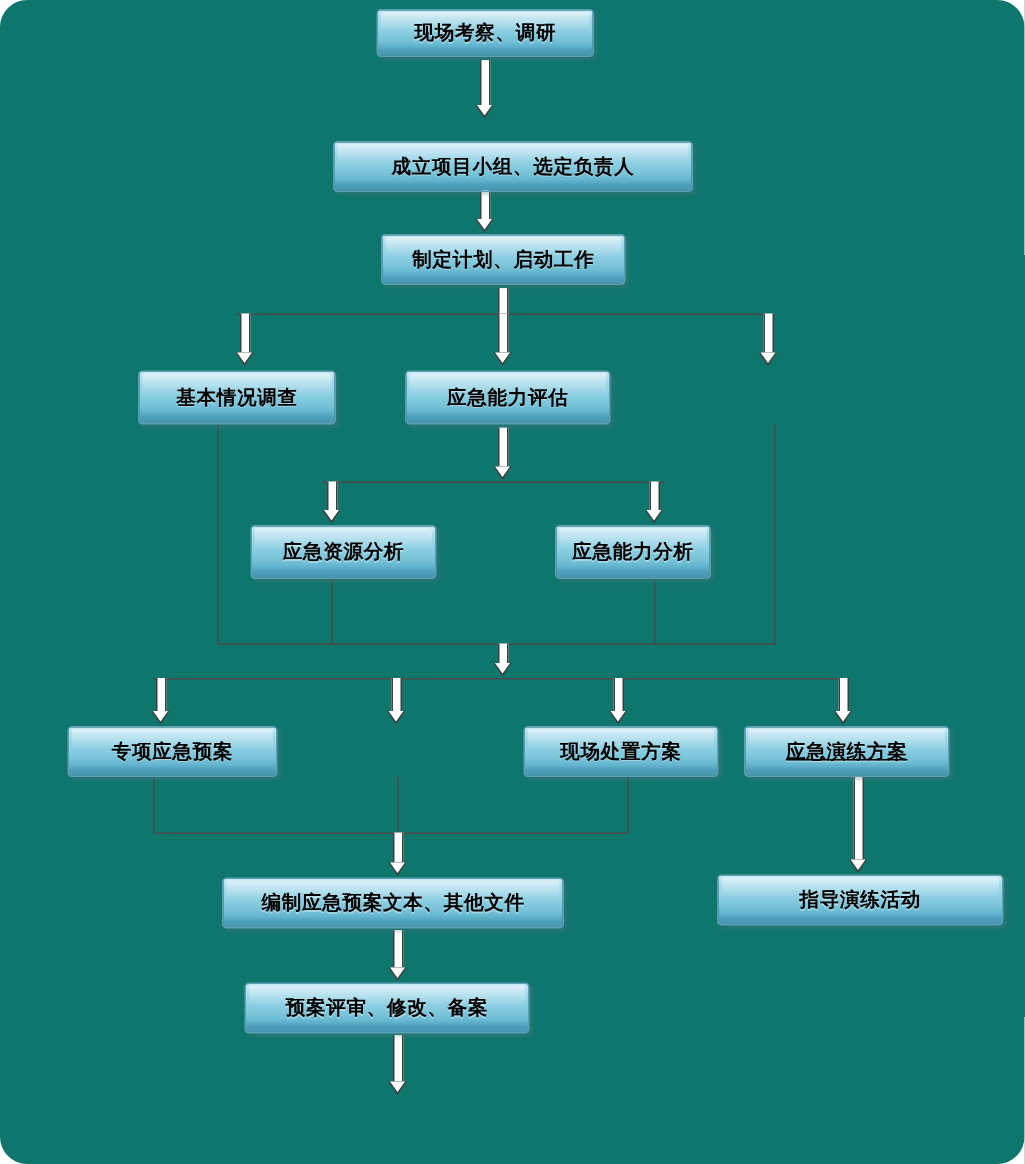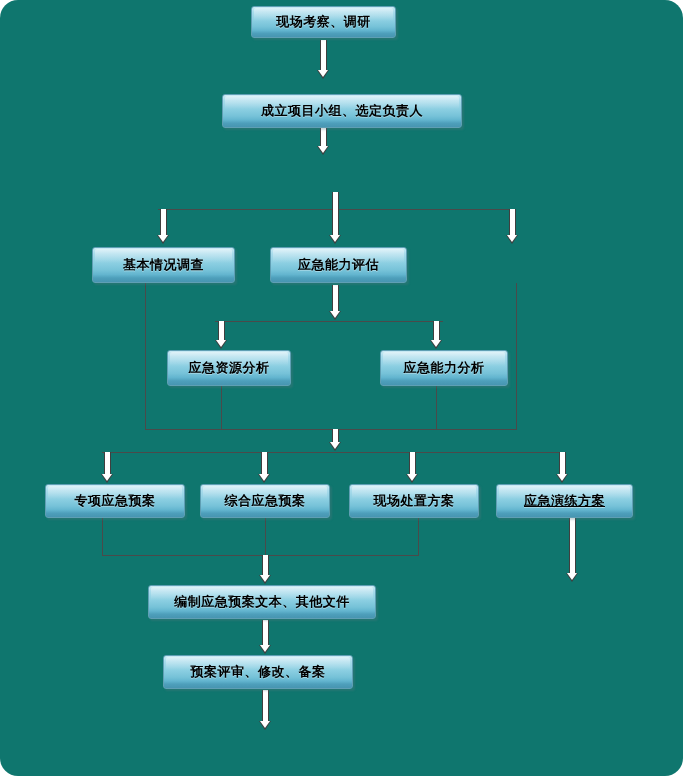--- a/index.html
+++ b/index.html
@@ -206,57 +206,60 @@
   </div>
 
   <div class="node" style="left:251px; top:6px; width:145px; height:32px;">
     <span>现场考察、调研</span>
   </div>
 
   <div class="node" style="left:222px; top:81px; width:240px; height:34px;margin-top:13px;">
     <span>成立项目小组、选定负责人</span>
   </div>
 
-
-  <div class="node" style="left:92px; top:247px; width:143px; height:36px;font-family:Liberation Serif, serif;">
+  <div class="node" style="left:254px; top:156px; width:163px; height:34px;">
+    <span>制定计划、启动工作</span>
+  </div>
+
+  <div class="node" style="left:92px; top:247px; width:132px; height:36px;font-family:Liberation Serif, serif;">
     <span>基本情况调查</span>
   </div>
 
   <div class="node" style="left:270px; top:247px; width:137px; height:36px;">
     <span>应急能力评估</span>
   </div>
 
 
   <div class="node" style="left:167px; top:350px; width:124px; height:36px;">
     <span>应急资源分析</span>
   </div>
 
-  <div class="node" style="left:380px; top:350px; width:128px; height:36px;">
+  <div class="node" style="left:370px; top:350px; width:104px; height:36px;">
     <span>应急能力分析</span>
   </div>
 
   <div class="node" style="left:45px; top:484px; width:140px; height:34px;">
     <span>专项应急预案</span>
   </div>
 
-  <div class="node" style="left:200px; top:484px; width:130px; height:34px;">
-    <span>综合应急预案</span>
-  </div>
 
   <div class="node" style="left:349px; top:484px; width:130px; height:34px;text-align:right;">
     <span>现场处置方案</span>
   </div>
 
   <div class="node" style="left:496px; top:484px; width:137px; height:34px;text-decoration:underline;">
     <span>应急演练方案</span>
   </div>
 
   <div class="node" style="left:148px; top:585px; width:228px; height:34px;align-items:center;">
     <span>编制应急预案文本、其他文件</span>
   </div>
 
+  <div class="node" style="left:478px; top:583px; width:191px; height:34px;">
+    <span>指导演练活动</span>
+  </div>
 
   <div class="node" style="left:163px; top:655px; width:190px; height:34px;">
     <span>预案评审、修改、备案</span>
   </div>
 
 
 </div>
 
 </body></html>

